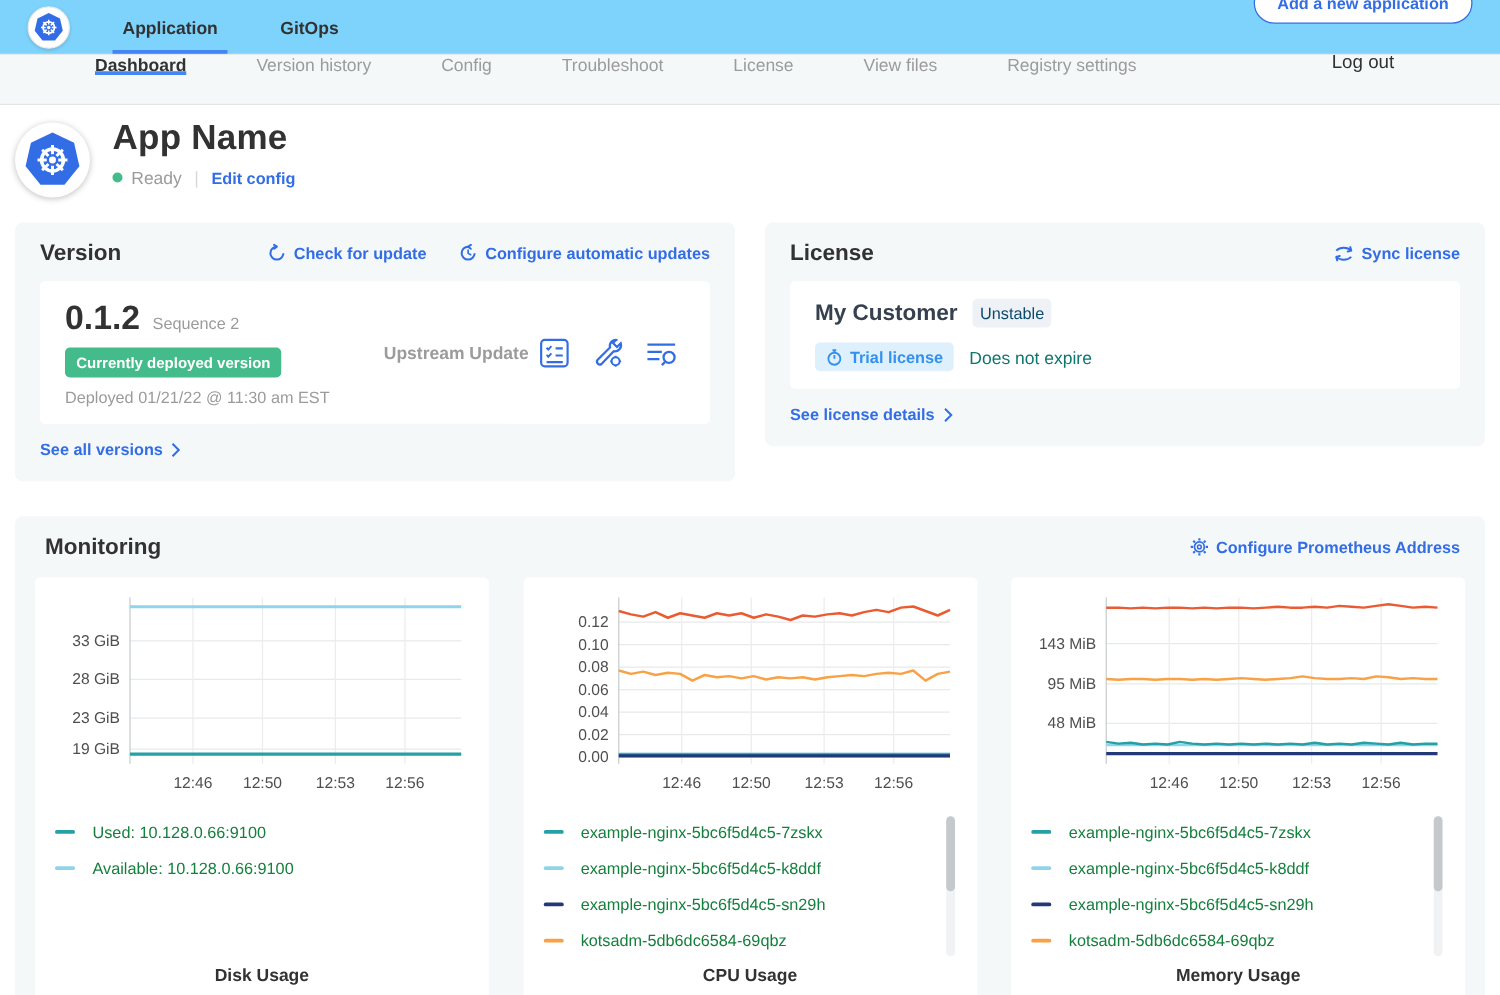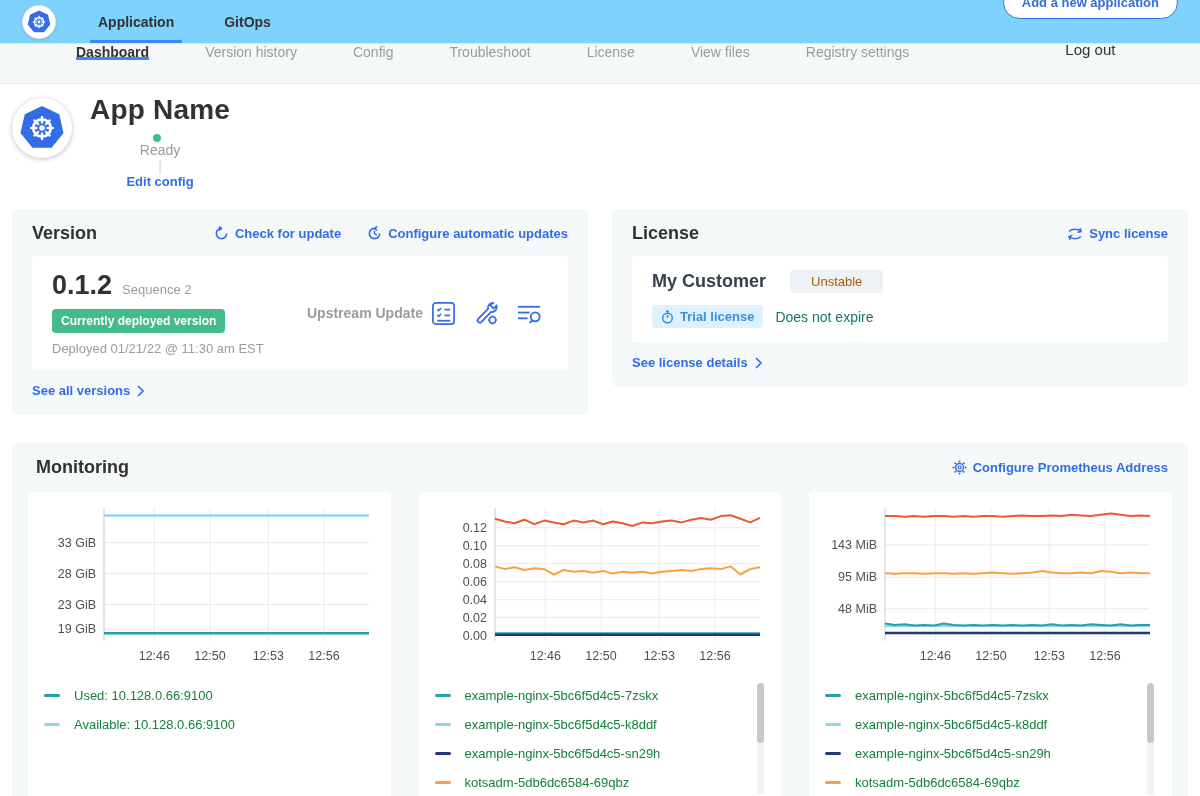--- a/index.html
+++ b/index.html
@@ -34,21 +34,21 @@
   .subnav-tab.active::after { content: ""; position: absolute; left: 0; right: 0;
     bottom: 0; height: 3px; background: #4285f4; }
 
   
   .app-header { display: flex; padding: 10px 0 12px 12px; align-items: flex-start; }
   .app-logo { width: 60px; height: 60px; border-radius: 50%; background: #fff;
     box-shadow: 0 1px 5px rgba(0,0,0,.25); display: flex; align-items: center;
     justify-content: center; margin-top: 4px; }
   .app-title-block { margin-left: 18px; }
   .app-title { font-size: 28px; font-weight: bold; color: #323232; letter-spacing: .2px; }
-  .app-status-row { display: flex; align-items: center; margin-top: 8px; font-size: 14px; flex-direction: column; }
+  .app-status-row { display: flex; align-items: center; margin-top: 8px; font-size: 14px; }
   .status-dot { width: 8px; height: 8px; border-radius: 50%; background: #44bb8a;
     margin-right: 7px; }
   .status-text { color: #9b9b9b; }
   .status-divider { color: #d5d9db; margin: 0 10px; }
   .link { color: #326de6; font-weight: bold; font-size: 13px; cursor: pointer;
     display: inline-flex; align-items: center; gap: 6px; }
 
   
   .cards-row { display: flex; gap: 24px; margin: 8px 12px 0 12px; align-items: flex-start; }
   .panel { background: #f5f8f9; border-radius: 6px; padding: 14px 20px 16px 20px; }
@@ -69,22 +69,22 @@
     color: #fff; font-size: 12px; font-weight: bold; border-radius: 4px;
     padding: 5px 9px; }
   .deployed-at { margin-top: 8px; font-size: 13px; color: #9b9b9b; }
   .version-source { flex: 1; font-size: 14px; font-weight: bold; color: #9b9b9b; }
   .version-actions { display: flex; gap: 17px; align-items: center; padding-right: 6px; }
   .icon-btn { cursor: pointer; display: flex; }
   .see-link { margin-top: 13px; }
 
   .license-customer-row { display: flex; align-items: center; gap: 12px; }
   .license-customer { font-size: 18px; font-weight: bold; color: #36404e; }
-  .badge-channel { background: #eef1f6; color: #a16207; font-size: 13px;
-    border-radius: 4px; padding: 4px 21px; margin-left: 12px; }
+  .badge-channel { background: #eef1f6; color: #0c4a6e; font-size: 13px;
+    border-radius: 4px; padding: 4px 6px; }
   .license-meta-row { display: flex; align-items: center; gap: 12px; margin-top: 12px; }
   .badge-trial { background: #dff0fd; color: #3291ee; font-size: 13px; font-weight: bold;
     border-radius: 4px; padding: 4px 9px; display: inline-flex; align-items: center;
     gap: 6px; }
   .license-expiry { font-size: 14px; color: #0f766e; }
 
   
   .monitoring { margin: 28px 12px 0 12px; background: #f5f8f9; border-radius: 6px;
     padding: 14px 16px 16px 16px; height: 400px; }
   .monitoring-head { display: flex; align-items: center; justify-content: space-between;

